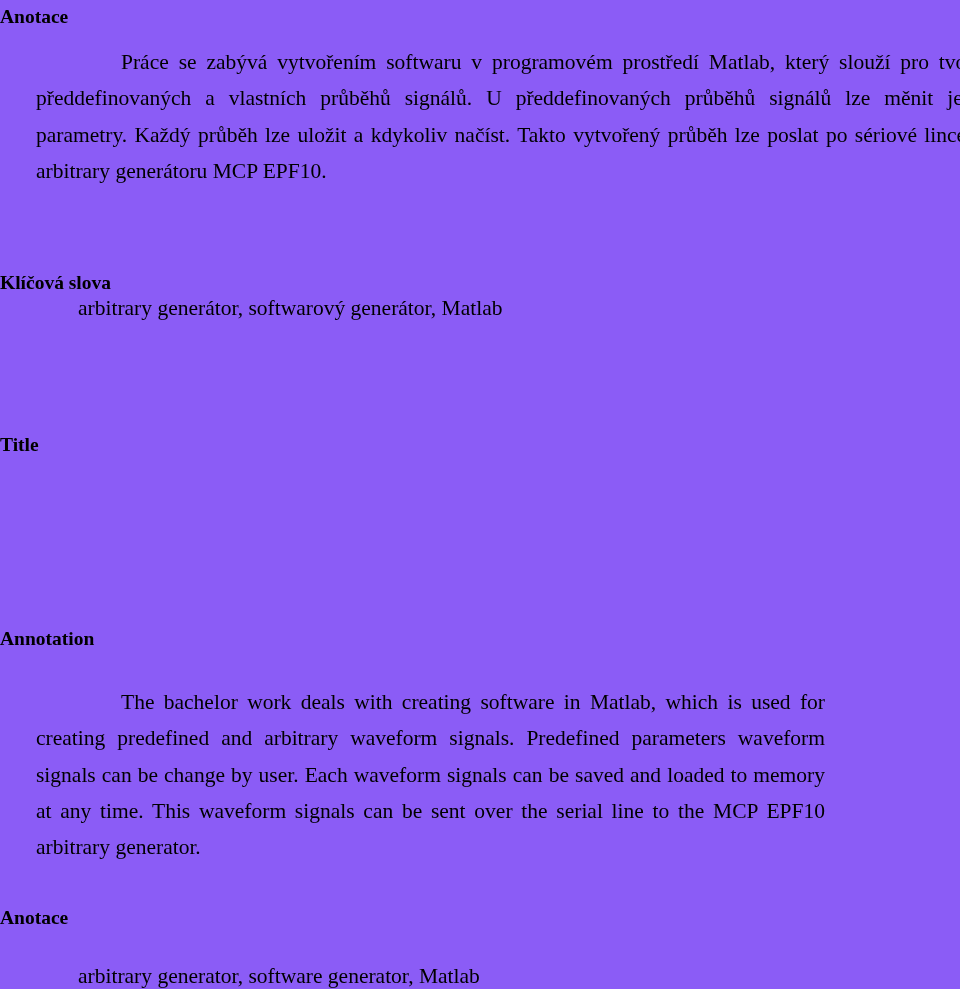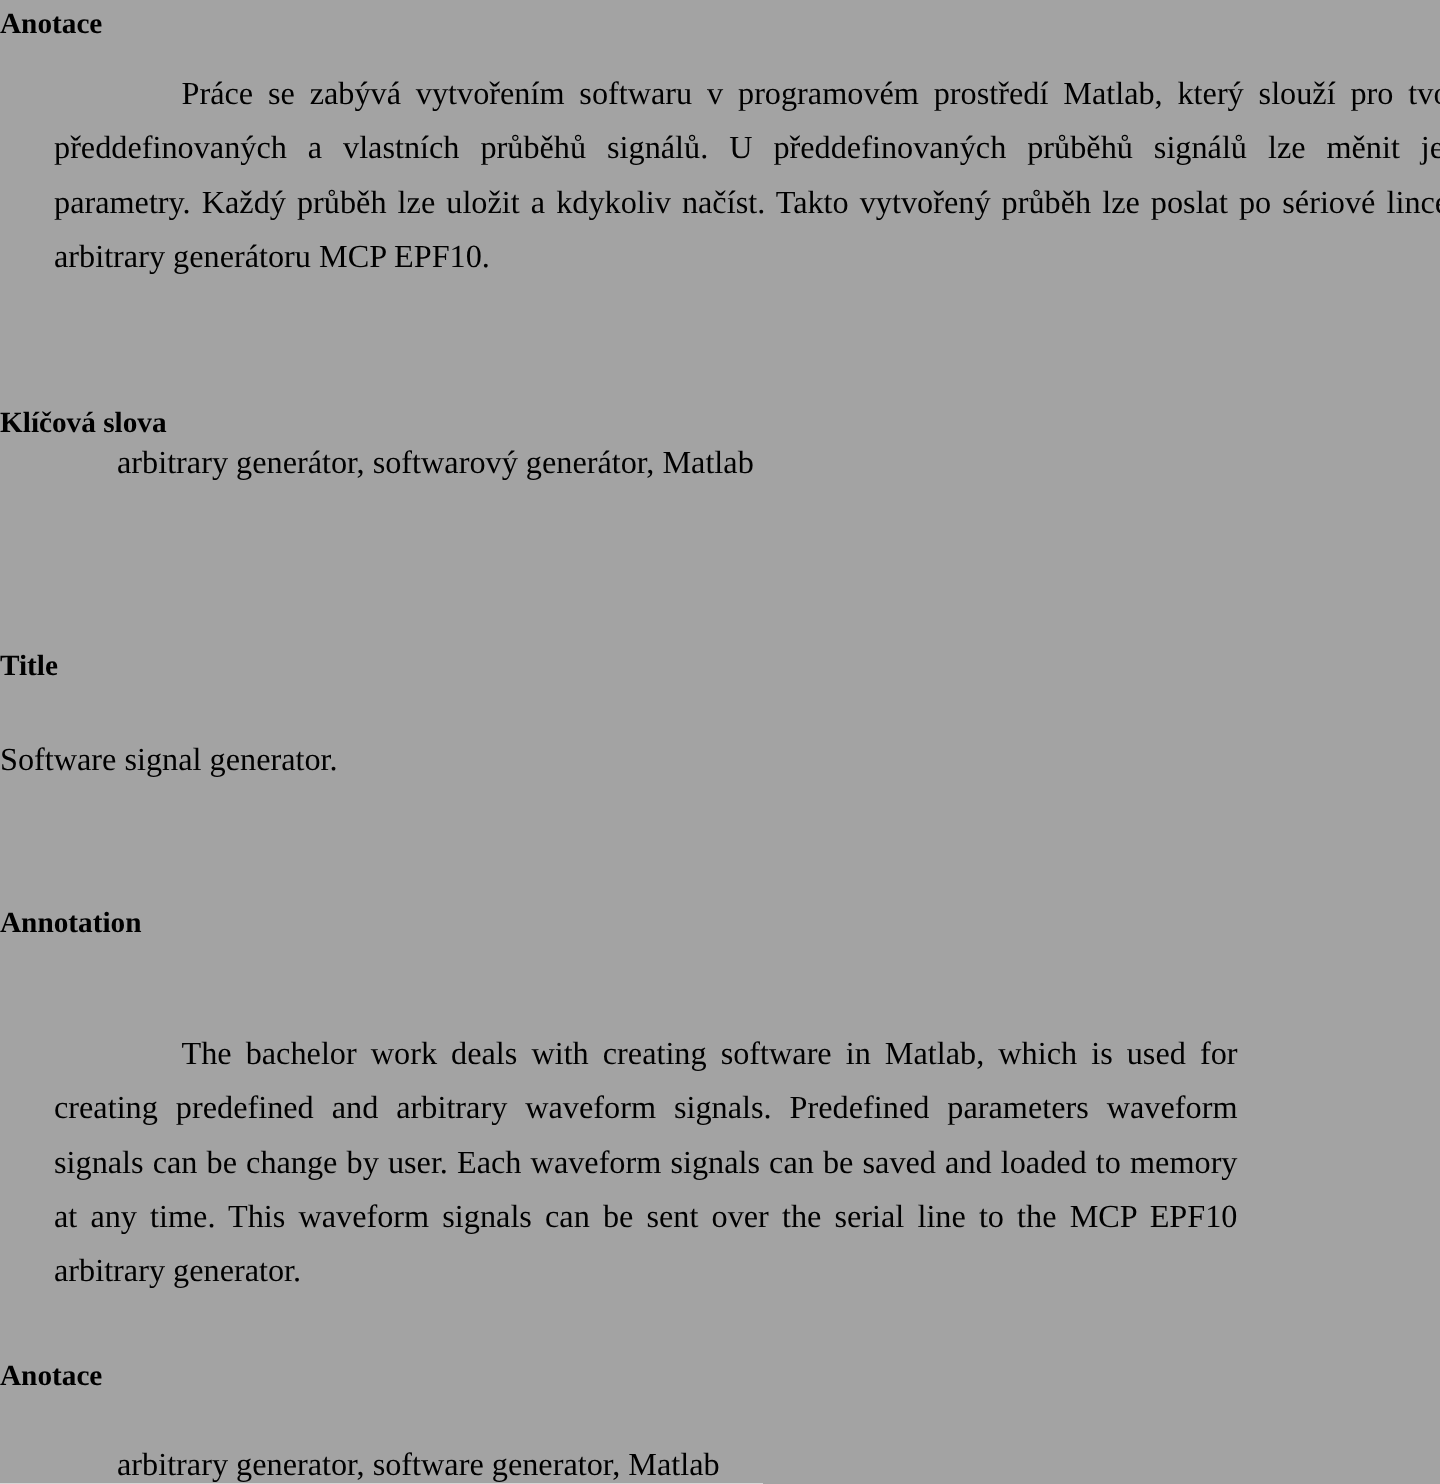--- a/index.html
+++ b/index.html
@@ -11,21 +11,21 @@
     width: 960px;
     height: 989px;
     font-family: "Liberation Serif", "DejaVu Serif", serif;
     color: #000000;
     overflow: hidden;
   }
   .page {
     position: relative;
     width: 960px;
     height: 989px;
-    background: #a3a3a3;
+    background: #8b5cf6;
   }
   .heading {
     font-weight: bold;
     font-size: 19.5px;
     line-height: 22px;
     letter-spacing: 0px;
     color: #000000;
     margin: 0;
     padding: 0;
   }
@@ -61,41 +61,40 @@
     text-align: left;
   }
 
   
   #anotace-heading      { position: absolute; left: 0px;  top: 6px;   }
   #anotace-body         { position: absolute; left: 0px;  top: 44px;  width: 959px; }
   #klicova-heading      { position: absolute; left: 0px;  top: 236px; margin-top: 36px; }
   #klicova-body         { position: absolute; left: 0px;  top: 290px; width: 959px; }
   #title-heading        { position: absolute; left: 0px;  top: 434px; text-align: right; }
   #title-body           { position: absolute; left: 0px;  top: 488px; width: 959px; }
-  #annotation-heading   { position: absolute; left: 0px;  top: 605px; }
+  #annotation-heading   { position: absolute; left: 0px;  top: 628px; }
   #annotation-body      { position: absolute; left: 0px;  top: 684px; width: 789px; }
   #keywords-heading     { position: absolute; left: 0px;  top: 907px; }
   #keywords-body        { position: absolute; left: 0px;  top: 958px; width: 959px; }
 </style>
 </head>
 <body>
 
 <div class="page">
 
   <h2 class="heading" id="anotace-heading">Anotace</h2>
 
   <p class="para indent" id="anotace-body">Práce se zabývá vytvořením softwaru v programovém prostředí Matlab, který slouží pro tvorbu předdefinovaných a  vlastních průběhů signálů. U předdefinovaných průběhů signálů lze měnit jejich parametry. Každý průběh lze uložit a kdykoliv načíst. Takto vytvořený průběh lze poslat po sériové lince do arbitrary generátoru MCP EPF10.</p>
 
   <h2 class="heading" id="klicova-heading">Klíčová slova</h2>
 
   <p class="kw" id="klicova-body">arbitrary generátor, softwarový generátor, Matlab</p>
 
   <h2 class="heading" id="title-heading">Title</h2>
 
-  <p class="plain" id="title-body">Software signal generator.</p>
 
   <h2 class="heading" id="annotation-heading">Annotation</h2>
 
   <p class="para indent" id="annotation-body">The bachelor work deals with creating software in Matlab, which is used for creating predefined and arbitrary waveform signals. Predefined parameters waveform signals can be change by user. Each waveform signals can be saved and loaded to memory at any time. This waveform signals can be sent over the serial line to the MCP EPF10 arbitrary generator.</p>
 
   <h2 class="heading" id="keywords-heading">Anotace</h2>
 
   <p class="kw" id="keywords-body">arbitrary generator, software generator, Matlab</p>
 
 </div>

